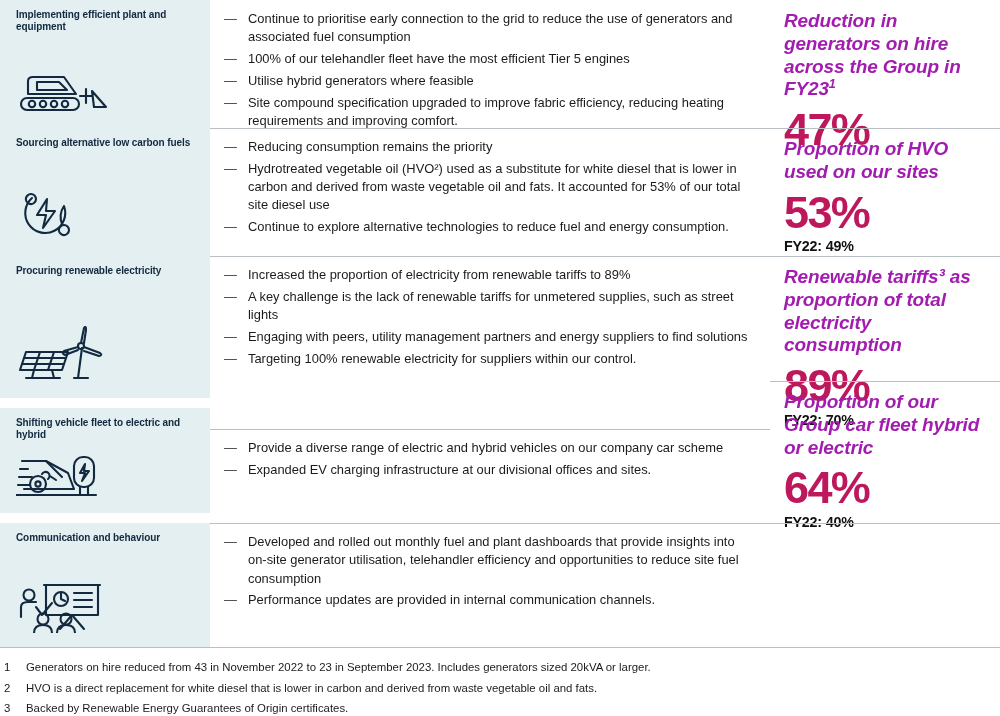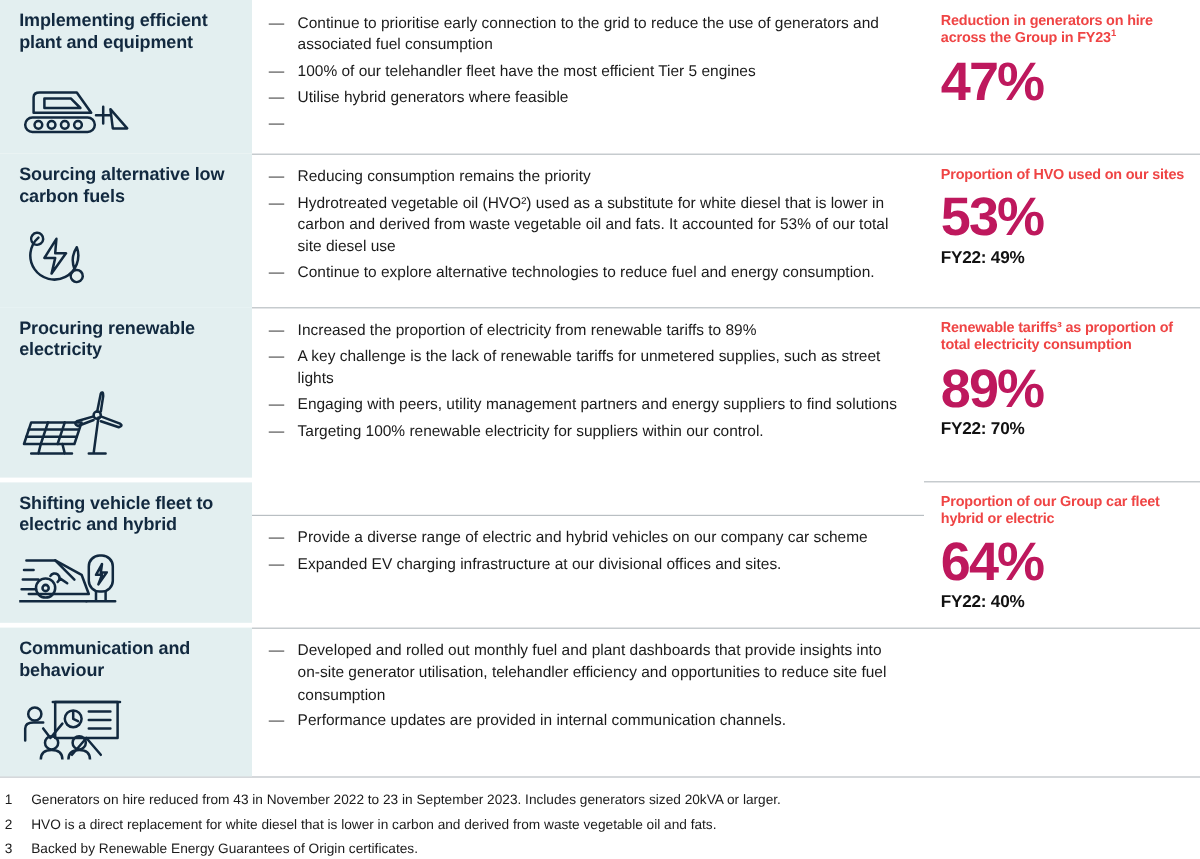--- a/index.html
+++ b/index.html
@@ -33,21 +33,21 @@
     width: 210px;
     min-width: 210px;
     background: #e3eff0;
     padding: 9px 16px 8px 16px;
     display: flex;
     flex-direction: column;
     justify-content: flex-start;
     position: relative;
   }
   .topic-title {
-    font-size: 15px;
+    font-size: 10px;
     font-weight: bold;
     line-height: 1.18;
     color: #12293f;
     letter-spacing: -0.1px;
   }
   .topic-icon {
     margin-top: auto;
     padding-top: 10px;
     padding-bottom: 6px;
   }
@@ -82,25 +82,26 @@
   
   .cell-stat {
     width: 230px;
     min-width: 230px;
     padding: 9px 8px 10px 14px;
     border-top: 1px solid #b9bfc3;
   }
   .row:first-child .cell-stat { border-top: 1px solid #ffffff; }
 
   .stat-label {
-    font-size: 12px;
+    font-size: 19px;
     font-weight: bold;
     line-height: 1.2;
-    color: #ef4444;
+    color: #a21caf;
     letter-spacing: -0.15px;
+    font-style: italic;
   }
   .stat-value {
     font-size: 45px;
     font-weight: bold;
     line-height: 1.04;
     color: #be185d;
     letter-spacing: -1.6px;
     margin-top: 6px;
   }
   .stat-prev {
@@ -151,21 +152,21 @@
               <circle cx="49" cy="32" r="3.2"></circle>
             <path d="M64 24 L76 24 M70 17 L70 31 M76 19 L90 35 L78 35 Z"></path>
           </svg>
         </div>
       </div>
       <div class="cell-bullets">
         <ul class="bullets">
           <li><span class="dash">—</span><span>Continue to prioritise early connection to the grid to reduce the use of generators and associated fuel consumption</span></li>
           <li><span class="dash">—</span><span>100% of our telehandler fleet have the most efficient Tier 5 engines</span></li>
           <li><span class="dash">—</span><span>Utilise hybrid generators where feasible</span></li>
-          <li><span class="dash">—</span></li>
+          <li><span class="dash">—</span><span>Site compound specification upgraded to improve fabric efficiency, reducing heating requirements and improving comfort.</span></li>
         </ul>
       </div>
       <div class="cell-stat">
         <div class="stat-label"><span>Reduction in generators on hire across the Group in FY23</span><sup>1</sup></div>
         <div class="stat-value">47%</div>
       </div>
     </div>
 
     <div class="row" style="height:128px;">
       <div class="cell-topic">

